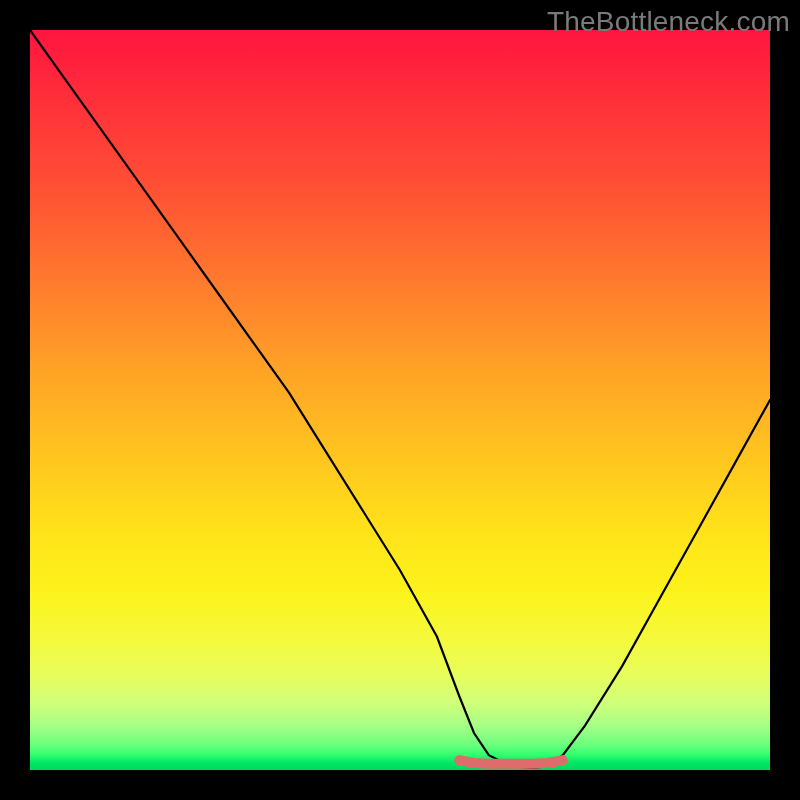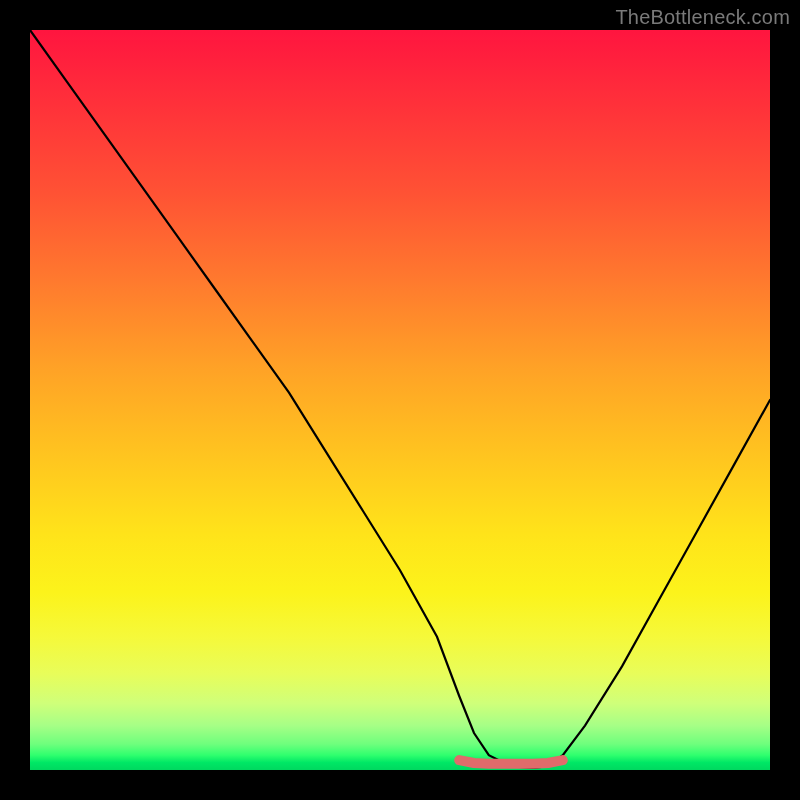--- a/index.html
+++ b/index.html
@@ -14,21 +14,21 @@
     position: relative;
     width: 800px;
     height: 800px;
     background: #000;
   }
   .watermark {
     position: absolute;
     top: 6px;
     right: 10px;
     color: #7a7a7a;
-    font-size: 20px;
+    font-size: 28px;
     font-weight: 500;
     letter-spacing: 0.2px;
     z-index: 5;
   }
   .plot {
     position: absolute;
     left: 30px;
     top: 30px;
     width: 740px;
     height: 740px;

